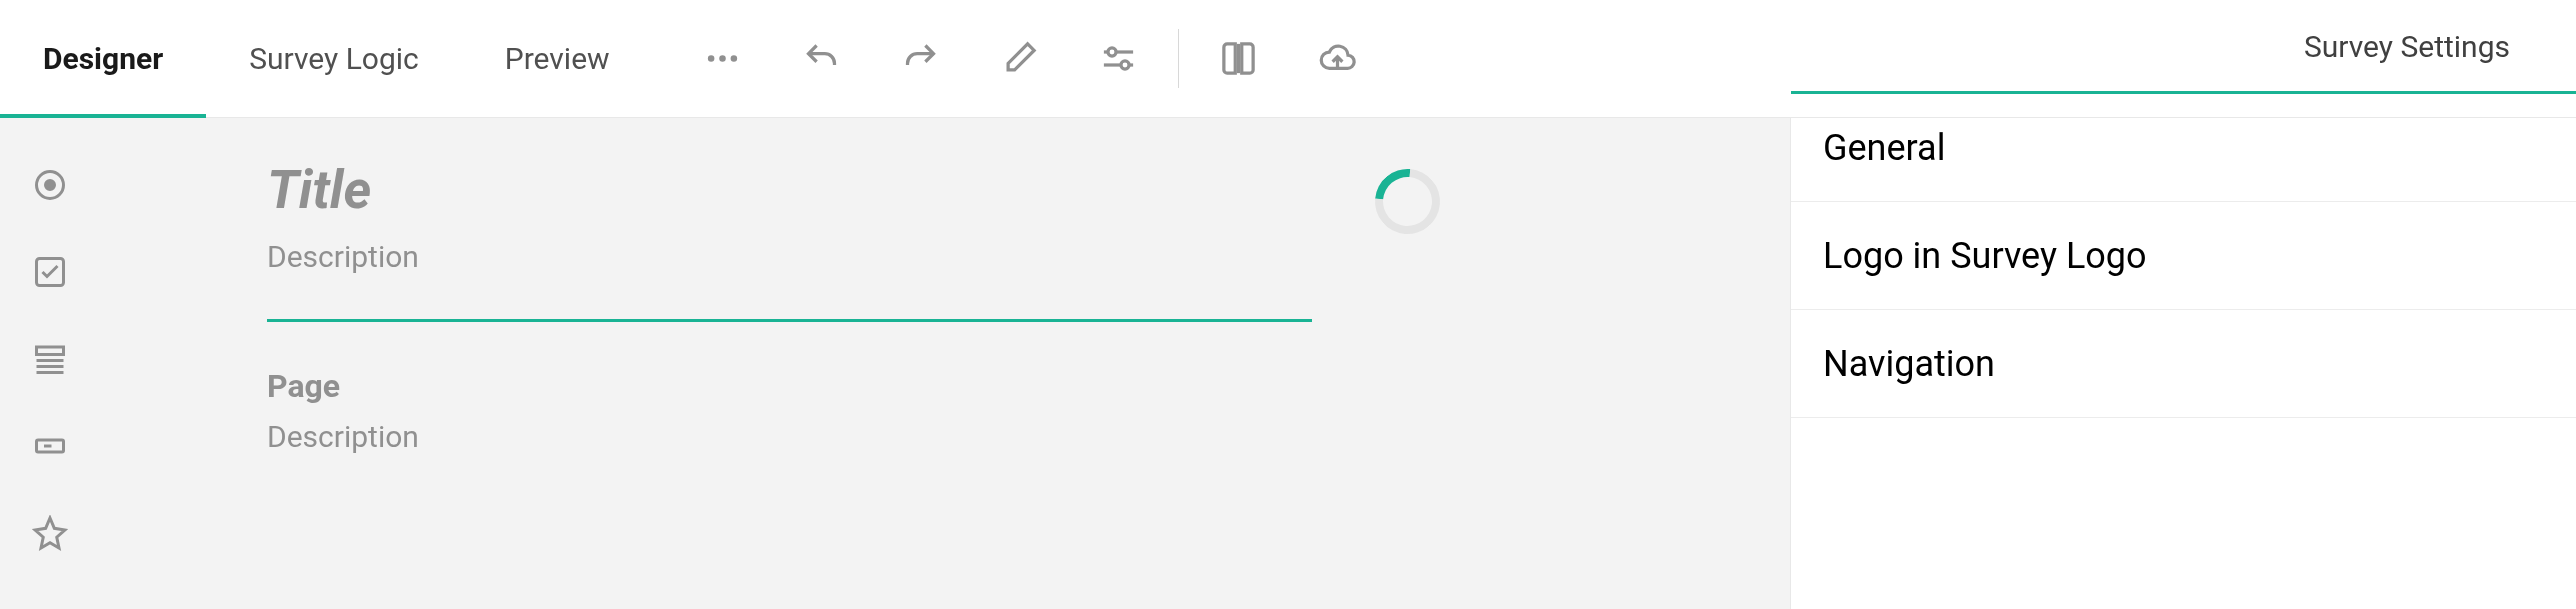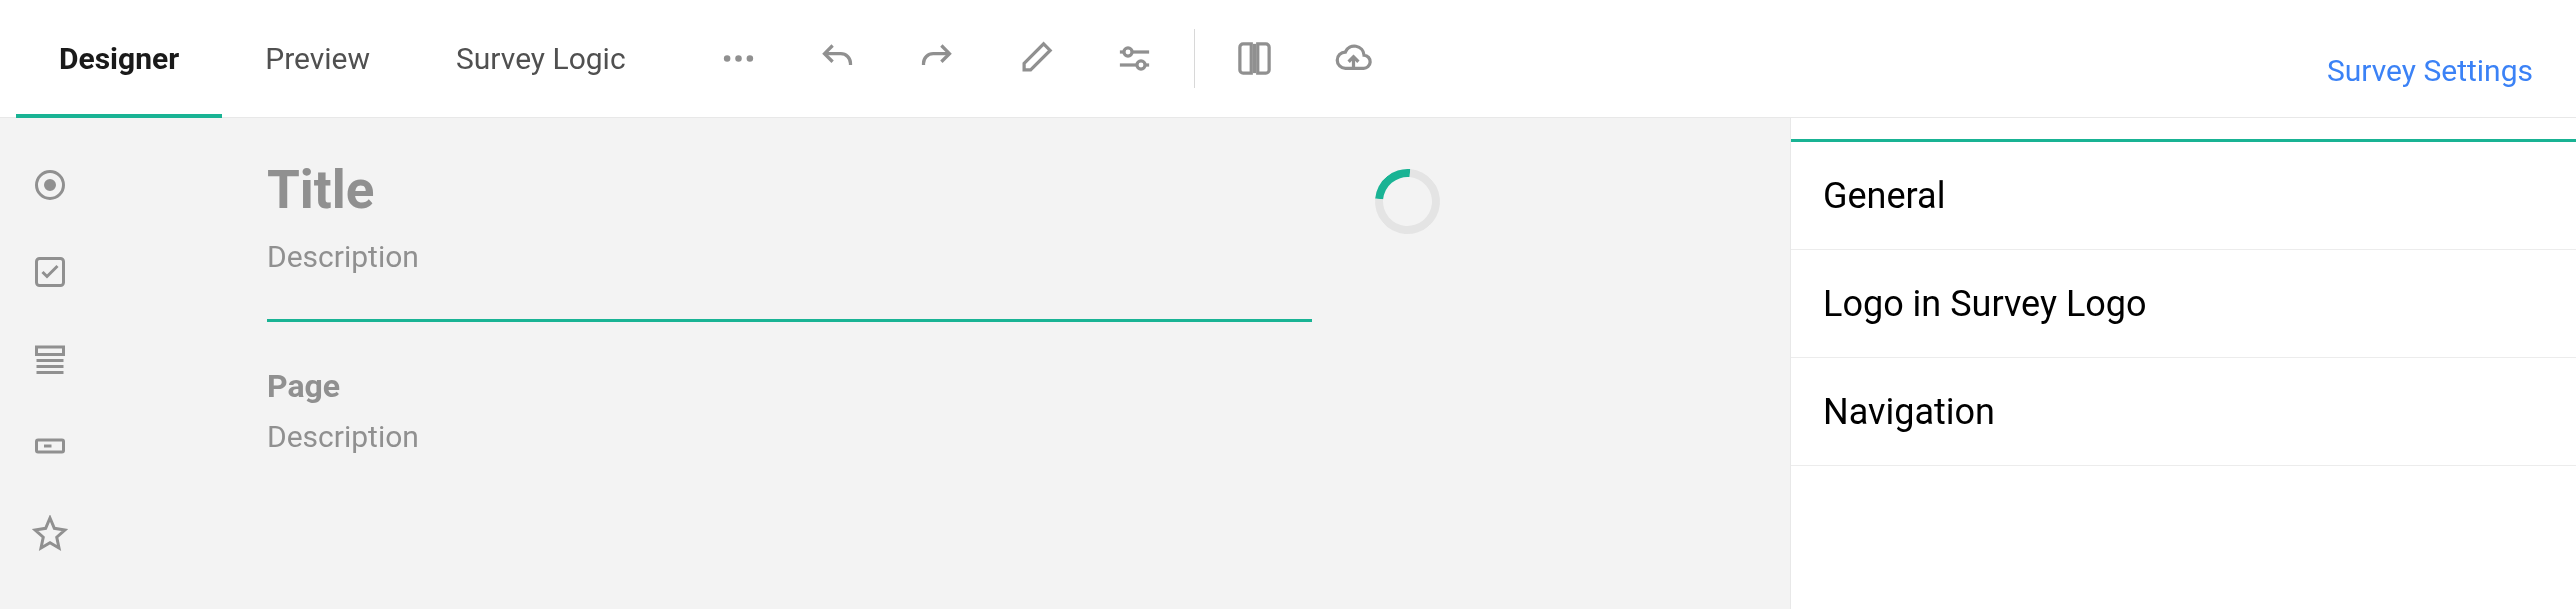--- a/index.html
+++ b/index.html
@@ -1,64 +1,64 @@
 <!DOCTYPE html>
 <html><head>
 <meta charset="utf-8">
 <style>
 * { margin: 0; padding: 0; box-sizing: border-box; }
 body { font-family: -apple-system, BlinkMacSystemFont, "Segoe UI", Roboto, sans-serif; background: #fff; width: 2576px; height: 609px; overflow: hidden; }
 
 .toolbar { display: flex; align-items: stretch; height: 118px; border-bottom: 1px solid #e8e8e8; background: #fff; }
 .tabs { display: flex; align-items: stretch; }
 .tab { display: flex; align-items: center; padding: 0 43px; font-size: 30px; color: #505050; cursor: pointer; position: relative; }
-.tab.active { font-weight: 700; color: #1a1a1a; margin-left: 16px; }
+.tab.active { font-weight: 700; color: #1a1a1a; }
 .tab.active::after { content: ""; position: absolute; left: 0; right: 0; bottom: -1px; height: 4px; background: #19b394; }
 
 .tool-icons { display: flex; align-items: center; padding-left: 20px; }
 .tool-btn { width: 99px; height: 118px; display: flex; align-items: center; justify-content: center; color: #909090; cursor: pointer; }
 .tool-btn svg { width: 39px; height: 39px; }
 .vsep { width: 1px; height: 59px; background: #d8d8d8; align-self: center; margin: 0 10px; }
 
 .main { display: flex; height: calc(609px - 118px); }
 
 .canvas-wrap { flex: 1; display: flex; background: #f3f3f3; position: relative; }
 .icon-rail { width: 99px; display: flex; flex-direction: column; align-items: center; padding-top: 49px; gap: 47px; }
 .icon-rail .ritem { color: #909090; cursor: pointer; }
 .icon-rail .ritem svg { width: 36px; height: 36px; }
 
 .design-surface { flex: 1; padding: 41px 79px 0 168px; position: relative; }
 .survey-header { border-bottom: 3px solid #19b394; padding-bottom: 45px; margin-bottom: 45px; width: 1045px; }
-.survey-title { font-size: 53px; font-weight: 700; color: #909090; margin-bottom: 18px; }
+.survey-title { font-size: 53px; font-weight: 700; color: #909090; margin-bottom: 18px; font-style: italic; }
 .survey-desc { font-size: 30px; color: #909090; }
 .page-title { font-size: 32px; font-weight: 700; color: #909090; margin-bottom: 14px; }
 .page-desc { font-size: 30px; color: #909090; }
 
 .spinner { position: absolute; left: 1276px; top: 51px; width: 65px; height: 65px; border-radius: 50%; border: 8px solid #e4e4e4; border-top-color: #19b394; transform: rotate(-40deg); }
 
 .right-panel { width: 786px; border-left: 1px solid #e8e8e8; background: #fff; display: flex; flex-direction: column; }
-.right-header { height: 142px; display: flex; align-items: center; justify-content: flex-end; padding-right: 43px; font-size: 30px; color: #3b82f6; position: relative; margin-top: -118px; border-bottom: 1px solid #e8e8e8; }
+.right-header { height: 94px; display: flex; align-items: center; justify-content: flex-end; padding-right: 66px; font-size: 30px; color: #404040; position: relative; margin-top: -118px; border-bottom: 1px solid #e8e8e8; }
 .right-header::after { content: ""; position: absolute; left: 0; right: 0; bottom: -1px; height: 3px; background: #19b394; }
 .accordion { flex: 1; overflow: auto; }
 .acc-item { height: 108px; display: flex; align-items: center; padding-left: 32px; font-size: 36px; color: #000000; border-bottom: 1px solid #ececec; cursor: pointer; }
 .toolbar-right-space { flex: 1; }
 </style>
 </head>
 <body>
 
 <div class="toolbar">
   <div class="tabs">
     <div class="tab active">
         <span>Designer</span>
       </div>
     <div class="tab">
-        <span>Preview</span>
+        <span>Survey Logic</span>
       </div>
     <div class="tab">
-        <span>Survey Logic</span>
+        <span>Preview</span>
       </div>
   </div>
   <div class="tool-icons">
     <div class="tool-btn">
       <svg viewBox="0 0 24 24" fill="currentColor">
           <circle cx="5" cy="12" r="2"></circle>
           <circle cx="12" cy="12" r="2"></circle>
           <circle cx="19" cy="12" r="2"></circle>
         </svg>
     </div>

